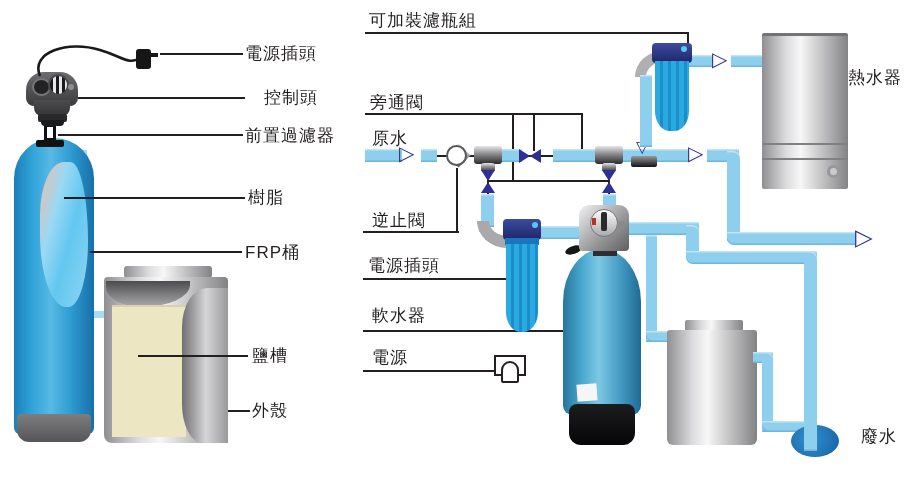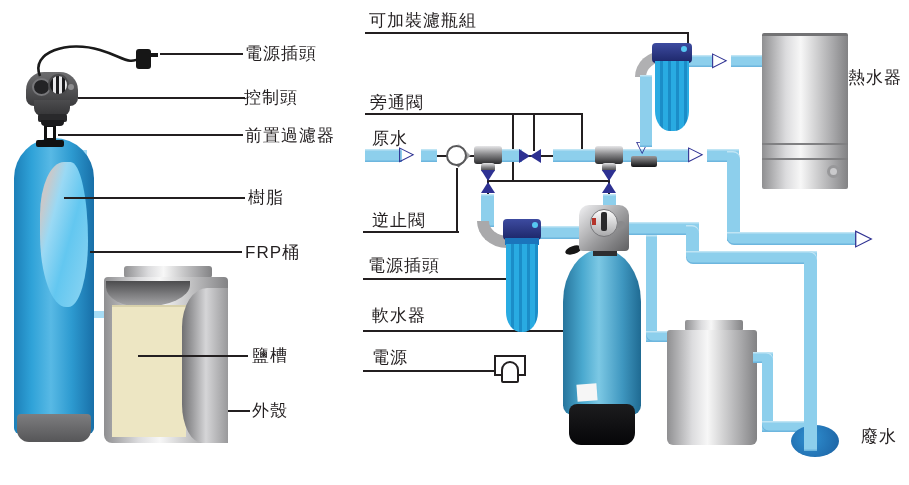--- a/index.html
+++ b/index.html
@@ -55,21 +55,21 @@
 
   <div class="ln" style="left:160px;top:53px;width:83px;height:2px;"></div>
   <div class="ln" style="left:78px;top:97px;width:167px;height:2px;"></div>
   <div class="ln" style="left:58px;top:134px;width:185px;height:2px;"></div>
   <div class="ln" style="left:64px;top:197px;width:181px;height:2px;"></div>
   <div class="ln" style="left:90px;top:251px;width:152px;height:2px;"></div>
   <div class="ln" style="left:138px;top:355px;width:110px;height:2px;"></div>
   <div class="ln" style="left:228px;top:410px;width:22px;height:2px;"></div>
 
   <div class="lbl" style="left:245px;top:44px;">電源插頭</div>
-  <div class="lbl" style="left:244px;top:88px;">控制頭</div>
+  <div class="lbl" style="left:264px;top:88px;">控制頭</div>
   <div class="lbl" style="left:245px;top:126px;">前置過濾器</div>
   <div class="lbl" style="left:248px;top:188px;">樹脂</div>
   <div class="lbl" style="left:245px;top:243px;">FRP桶</div>
   <div class="lbl" style="left:252px;top:346px;">鹽槽</div>
   <div class="lbl" style="left:252px;top:401px;">外殼</div>
 
   <div class="ln" style="left:365px;top:32px;width:324px;height:2px;"></div>
   <div class="ln" style="left:687px;top:32px;width:2px;height:13px;"></div>
   <div class="ln" style="left:365px;top:113px;width:218px;height:2px;"></div>
   <div class="ln" style="left:512px;top:113px;width:2px;height:69px;"></div>

